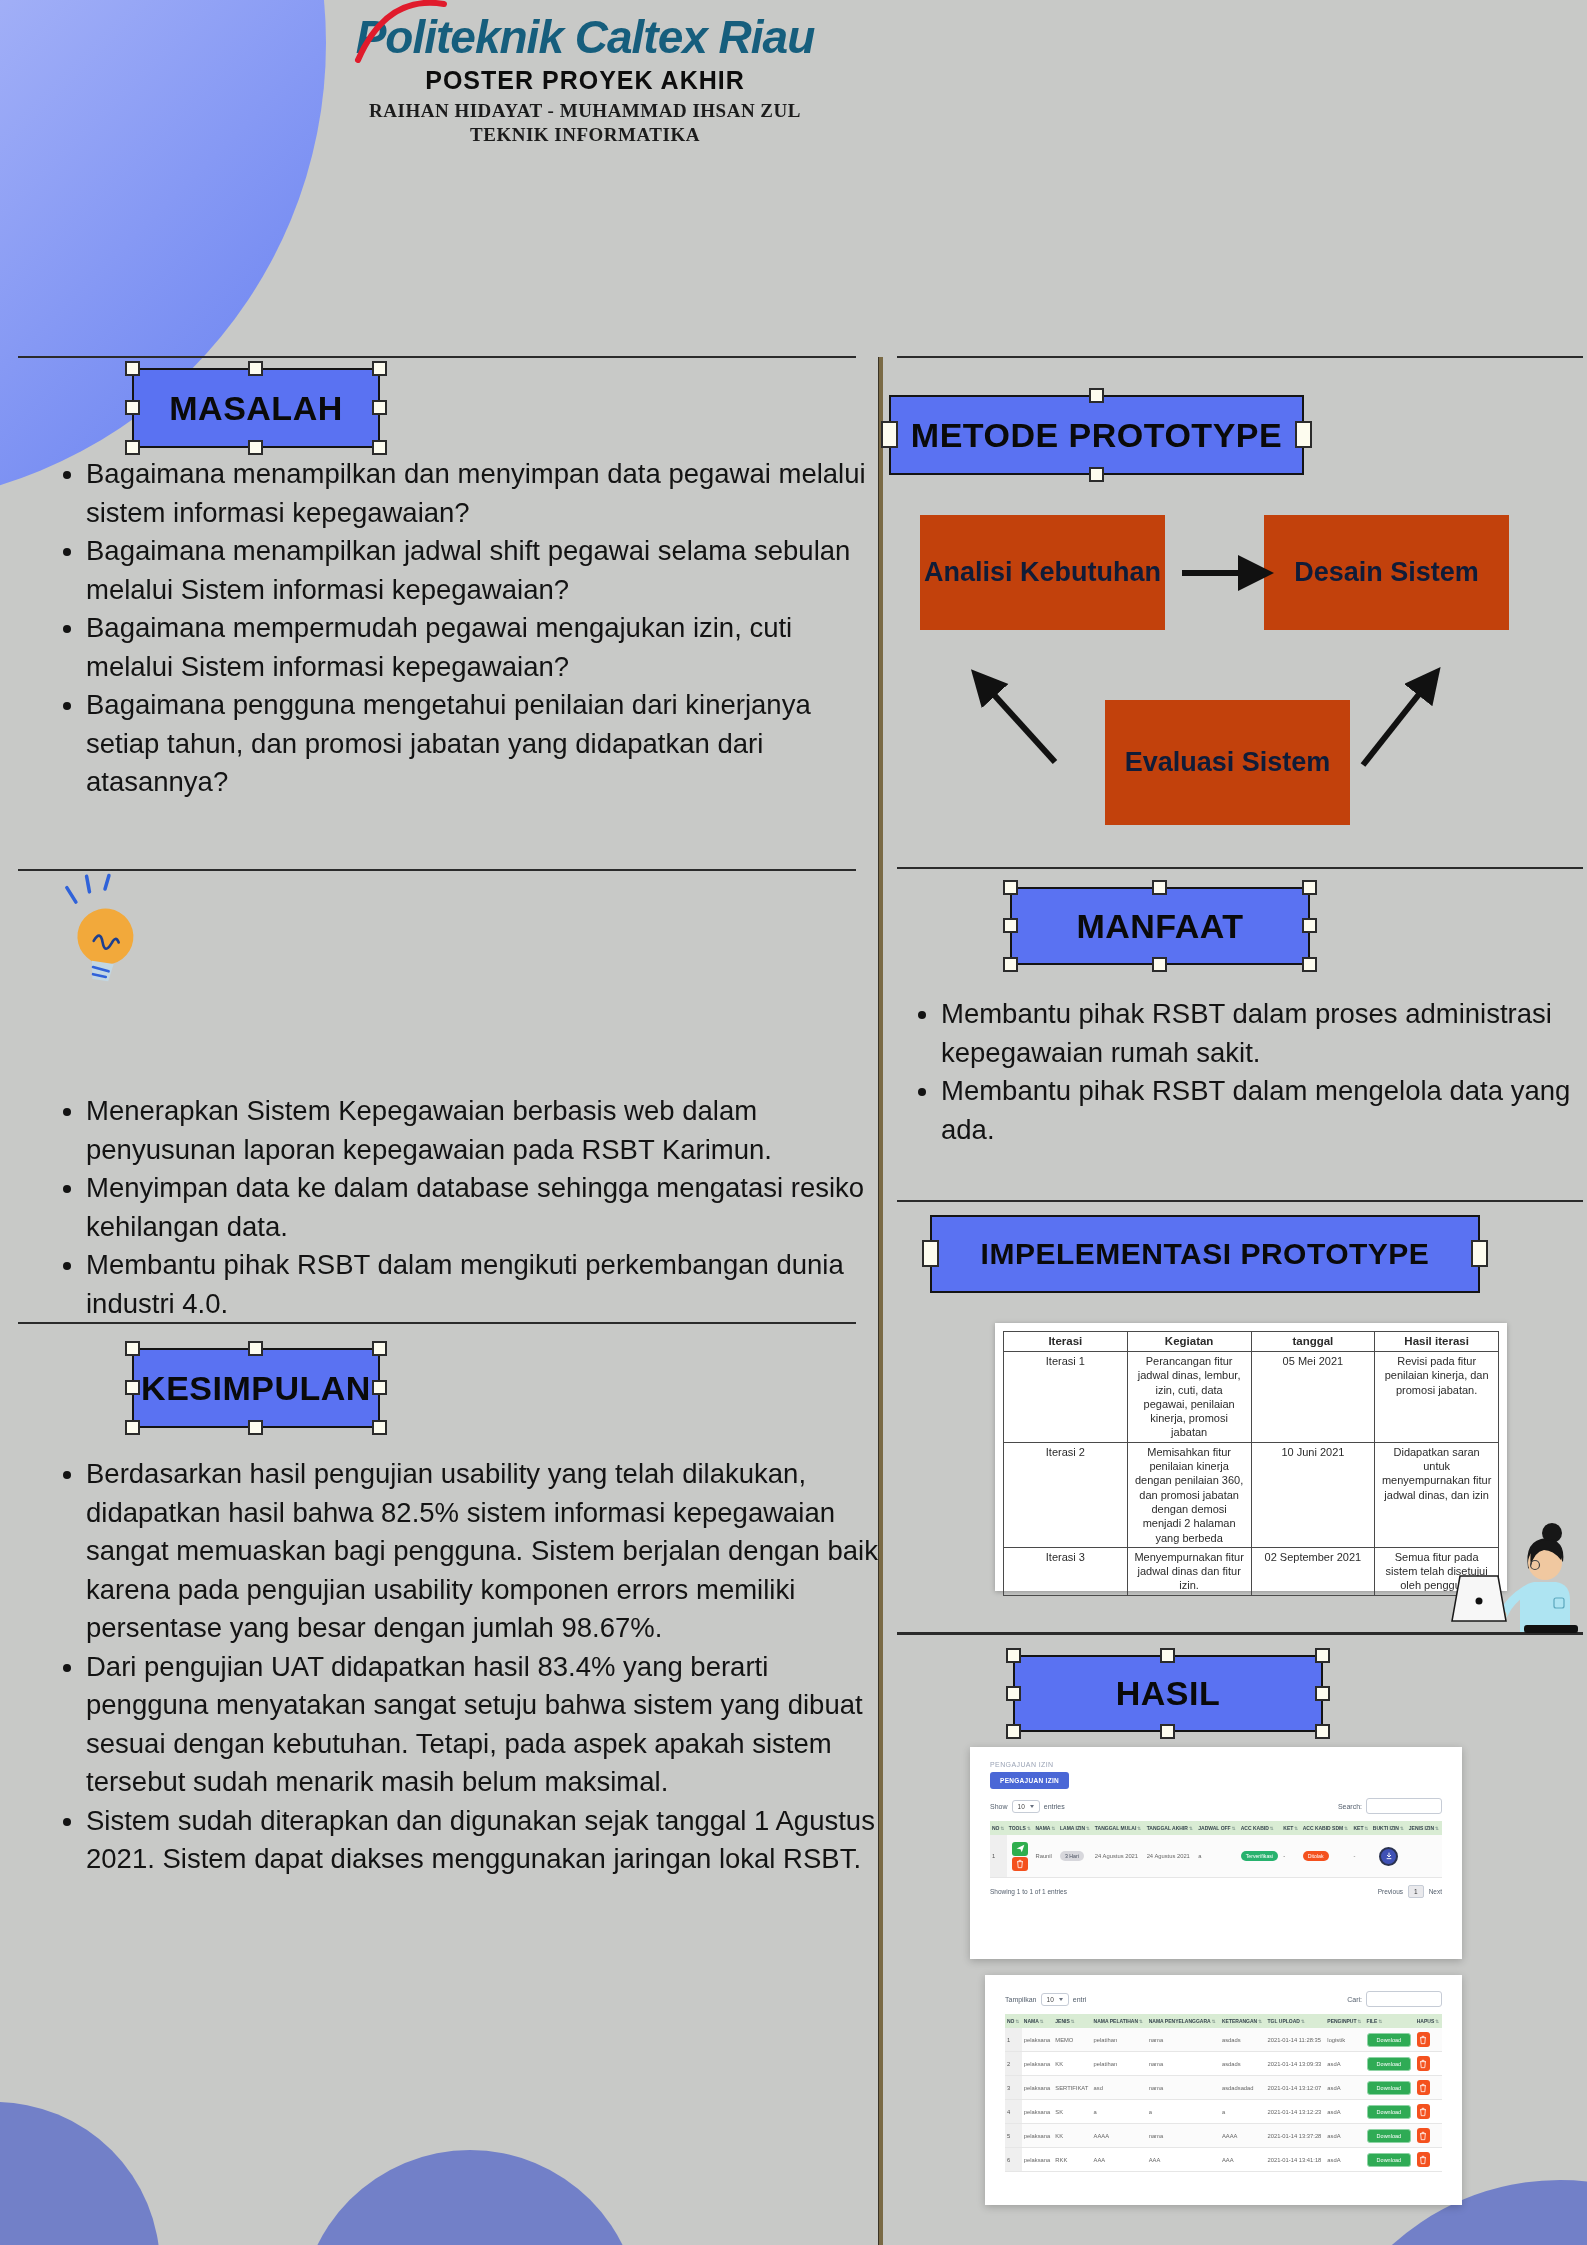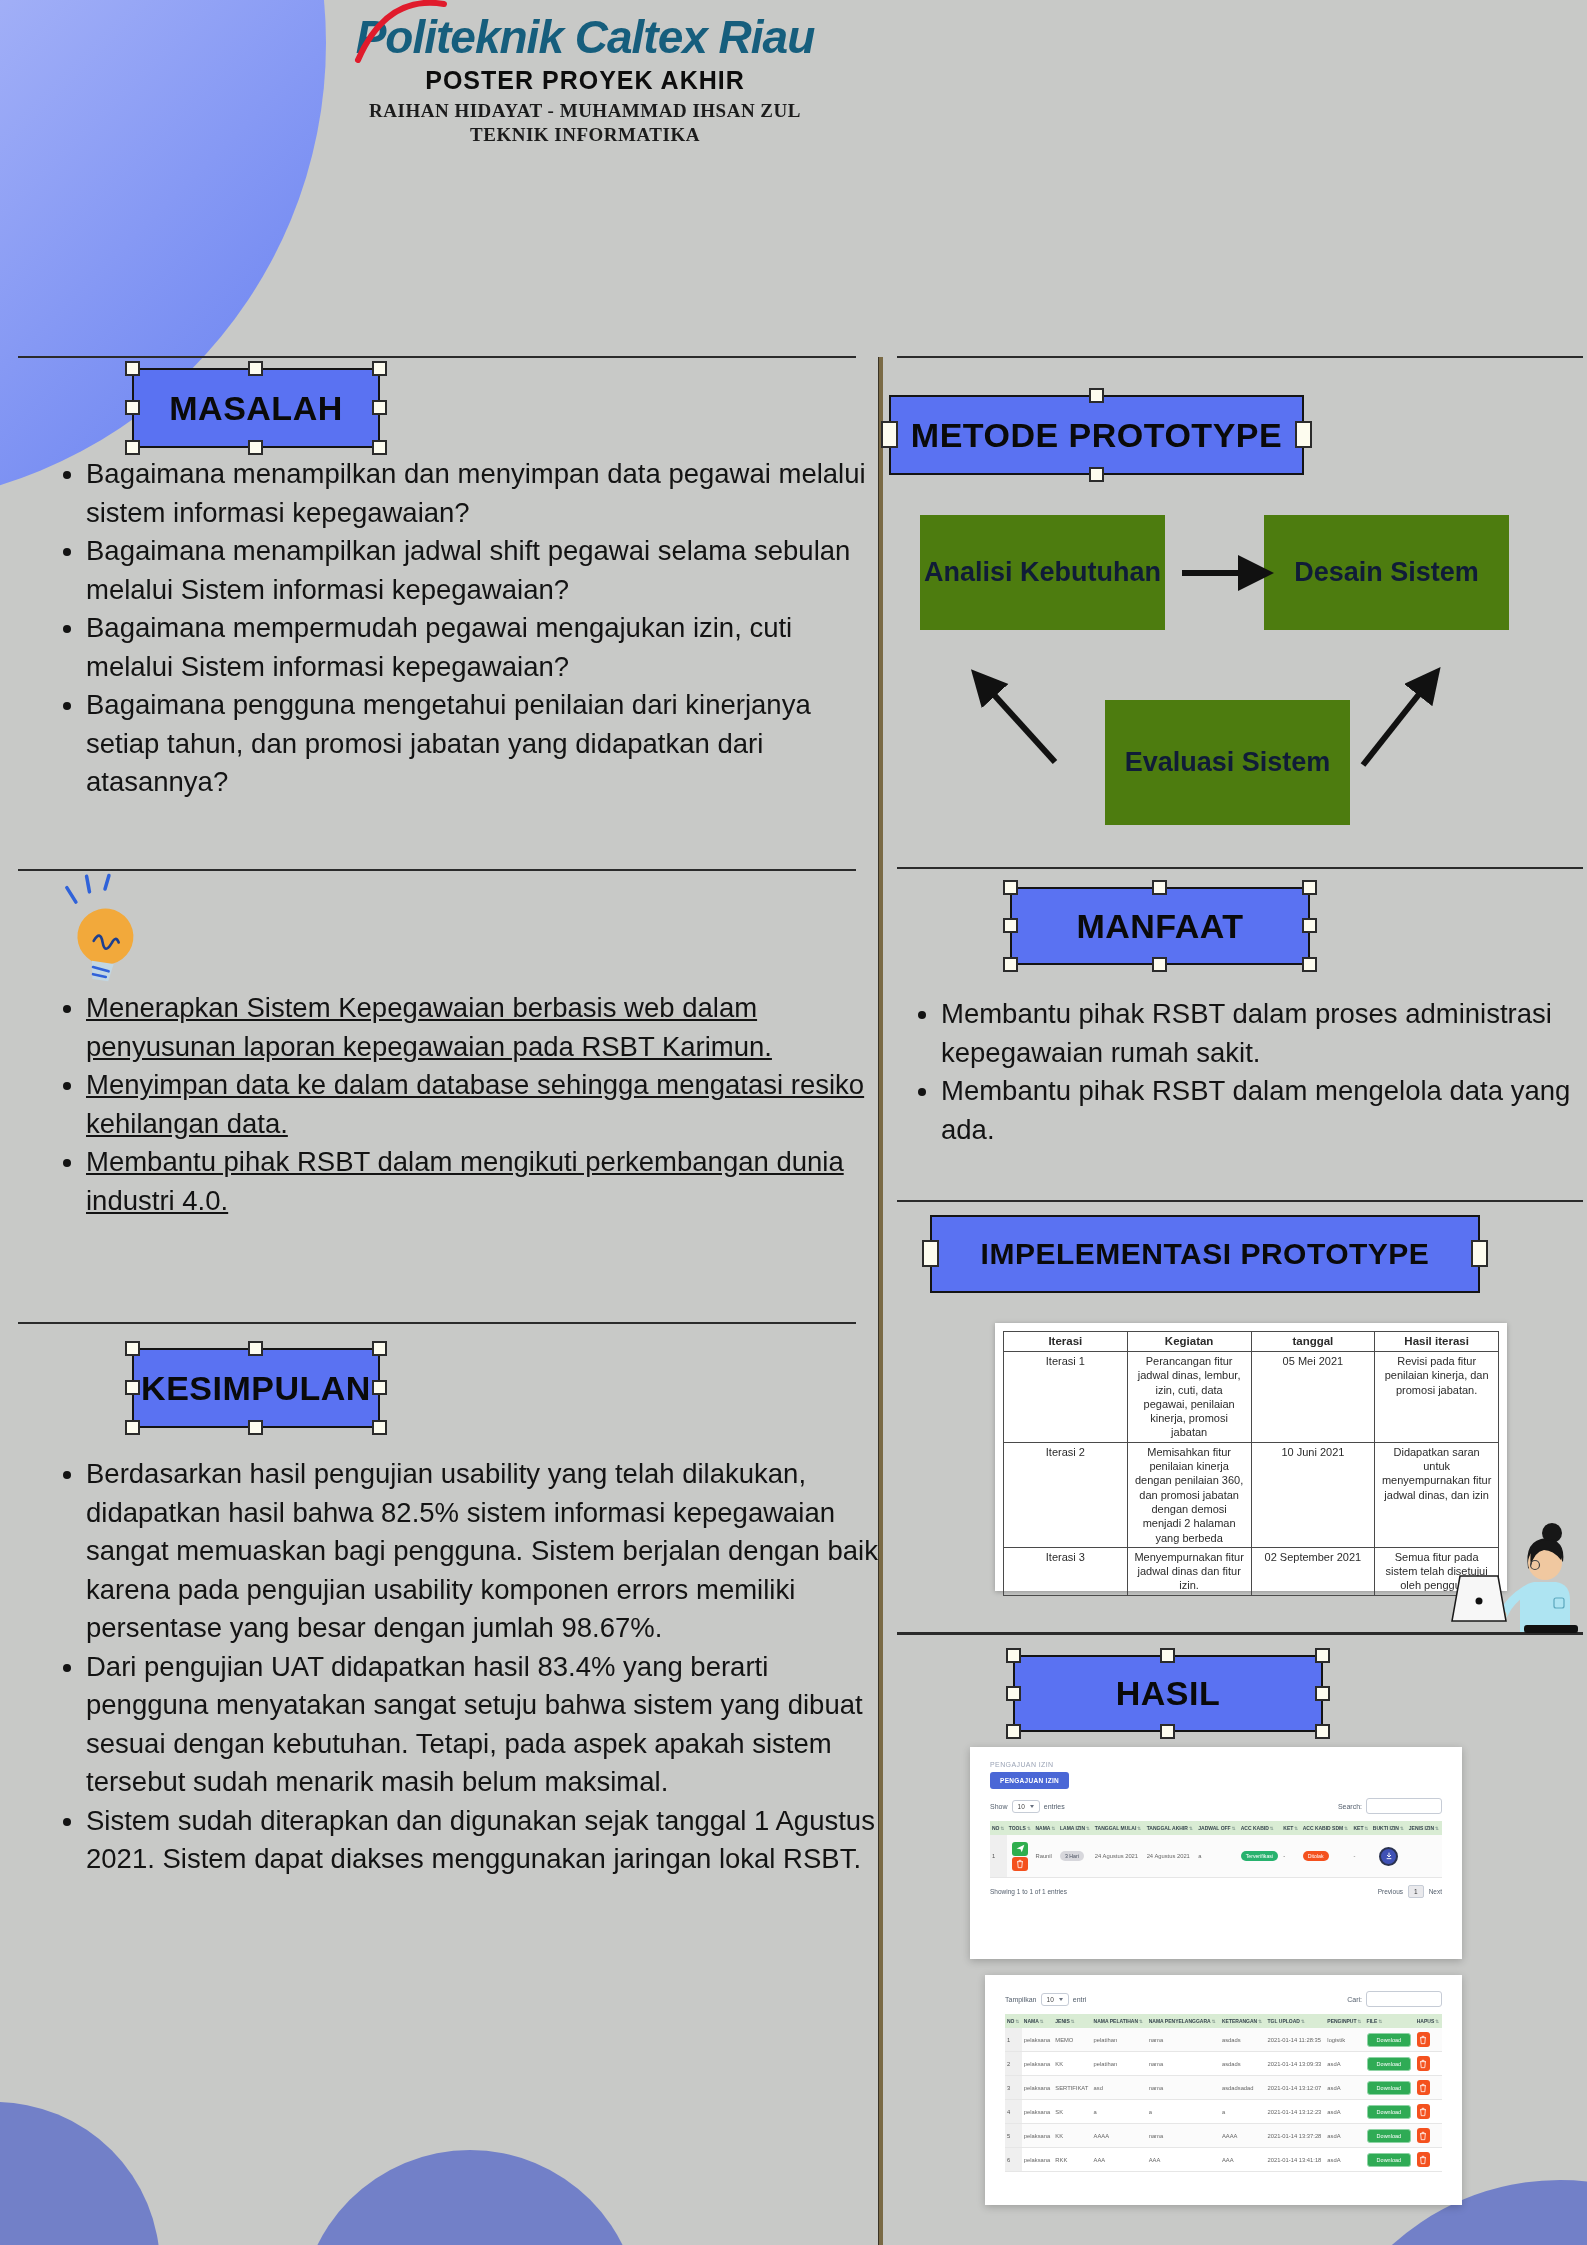--- a/index.html
+++ b/index.html
@@ -42,25 +42,25 @@
   #banner-hasil{left:1013px;top:1655px;width:310px;height:77px;}
   .hd{position:absolute;width:15px;height:15px;background:#fdfcef;border:2px solid #2b2b2b;box-sizing:border-box;z-index:5;}
   .hd-big{width:17px;height:27px;}
   .hd-tl{left:-9px;top:-9px;} .hd-tm{left:calc(50% - 8px);top:-9px;} .hd-tr{right:-9px;top:-9px;}
   .hd-ml{left:-9px;top:calc(50% - 8px);} .hd-mr{right:-9px;top:calc(50% - 8px);}
   .hd-big.hd-ml{top:calc(50% - 14px);left:-10px;} .hd-big.hd-mr{top:calc(50% - 14px);right:-10px;}
   .hd-bl{left:-9px;bottom:-9px;} .hd-bm{left:calc(50% - 8px);bottom:-9px;} .hd-br{right:-9px;bottom:-9px;}
   
   .bullets{position:absolute;margin:0;padding-left:36px;font-size:27.5px;line-height:38.5px;color:#131313;}
   #masalah-list{left:50px;top:455px;width:792px;}
-  #tujuan-list{left:50px;top:989px;width:792px;text-decoration:underline;}
+  #tujuan-list{left:50px;top:1092px;width:792px;}
   #kesimpulan-list{left:50px;top:1455px;width:800px;}
   #manfaat-list{left:905px;top:995px;width:655px;}
   
-  .dbox{position:absolute;background:#4d7c0f;display:flex;align-items:center;justify-content:center;text-align:center;
+  .dbox{position:absolute;background:#c2410c;display:flex;align-items:center;justify-content:center;text-align:center;
         font-weight:700;font-size:27px;line-height:1.25;color:#101c38;}
   #box-analisis{left:920px;top:515px;width:245px;height:115px;}
   #box-desain{left:1264px;top:515px;width:245px;height:115px;}
   #box-evaluasi{left:1105px;top:700px;width:245px;height:125px;}
   #diagram-arrows{position:absolute;left:897px;top:460px;}
   
   #impl-card{position:absolute;left:995px;top:1323px;width:512px;height:268px;background:#fff;box-shadow:0 1px 5px rgba(0,0,0,0.25);box-sizing:border-box;padding:8px;}
   .impl-table{width:100%;height:100%;border-collapse:collapse;table-layout:fixed;font-size:11px;line-height:1.3;color:#2b2b2b;}
   .impl-table th,.impl-table td{border:1px solid #4a4a4a;padding:2px 5px;text-align:center;vertical-align:top;}
   .impl-table th{font-weight:700;font-size:11.5px;}

